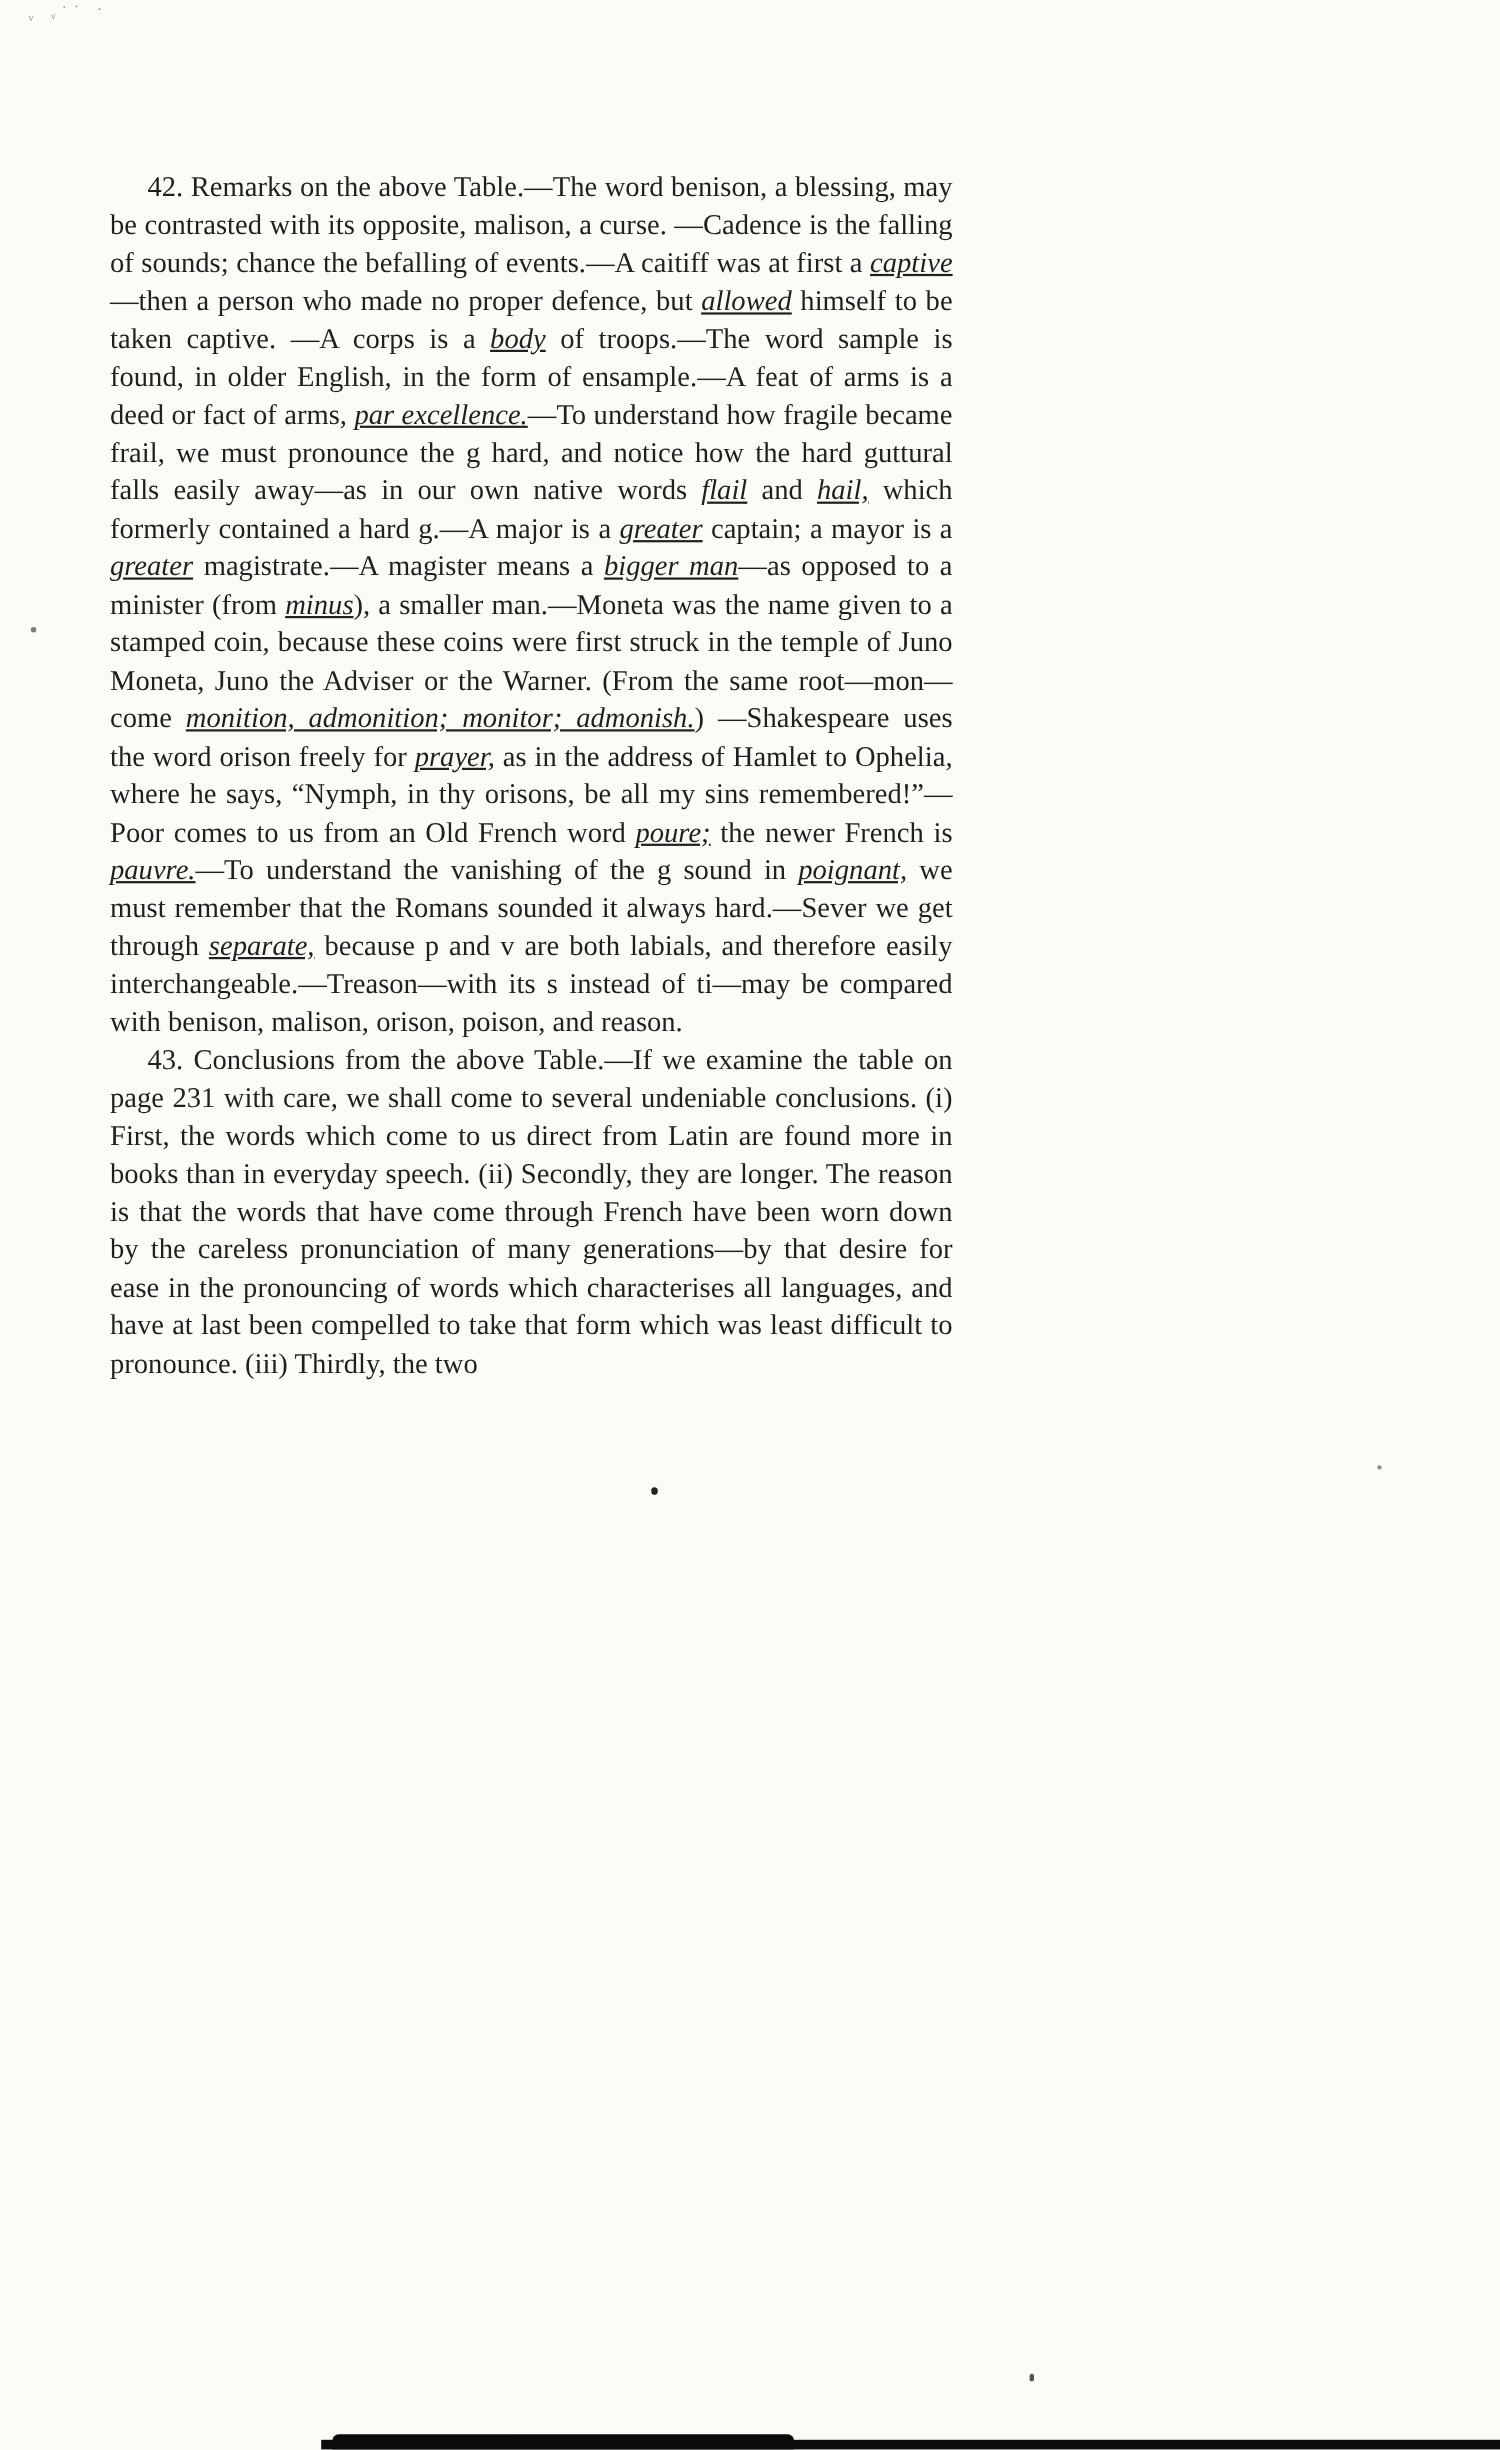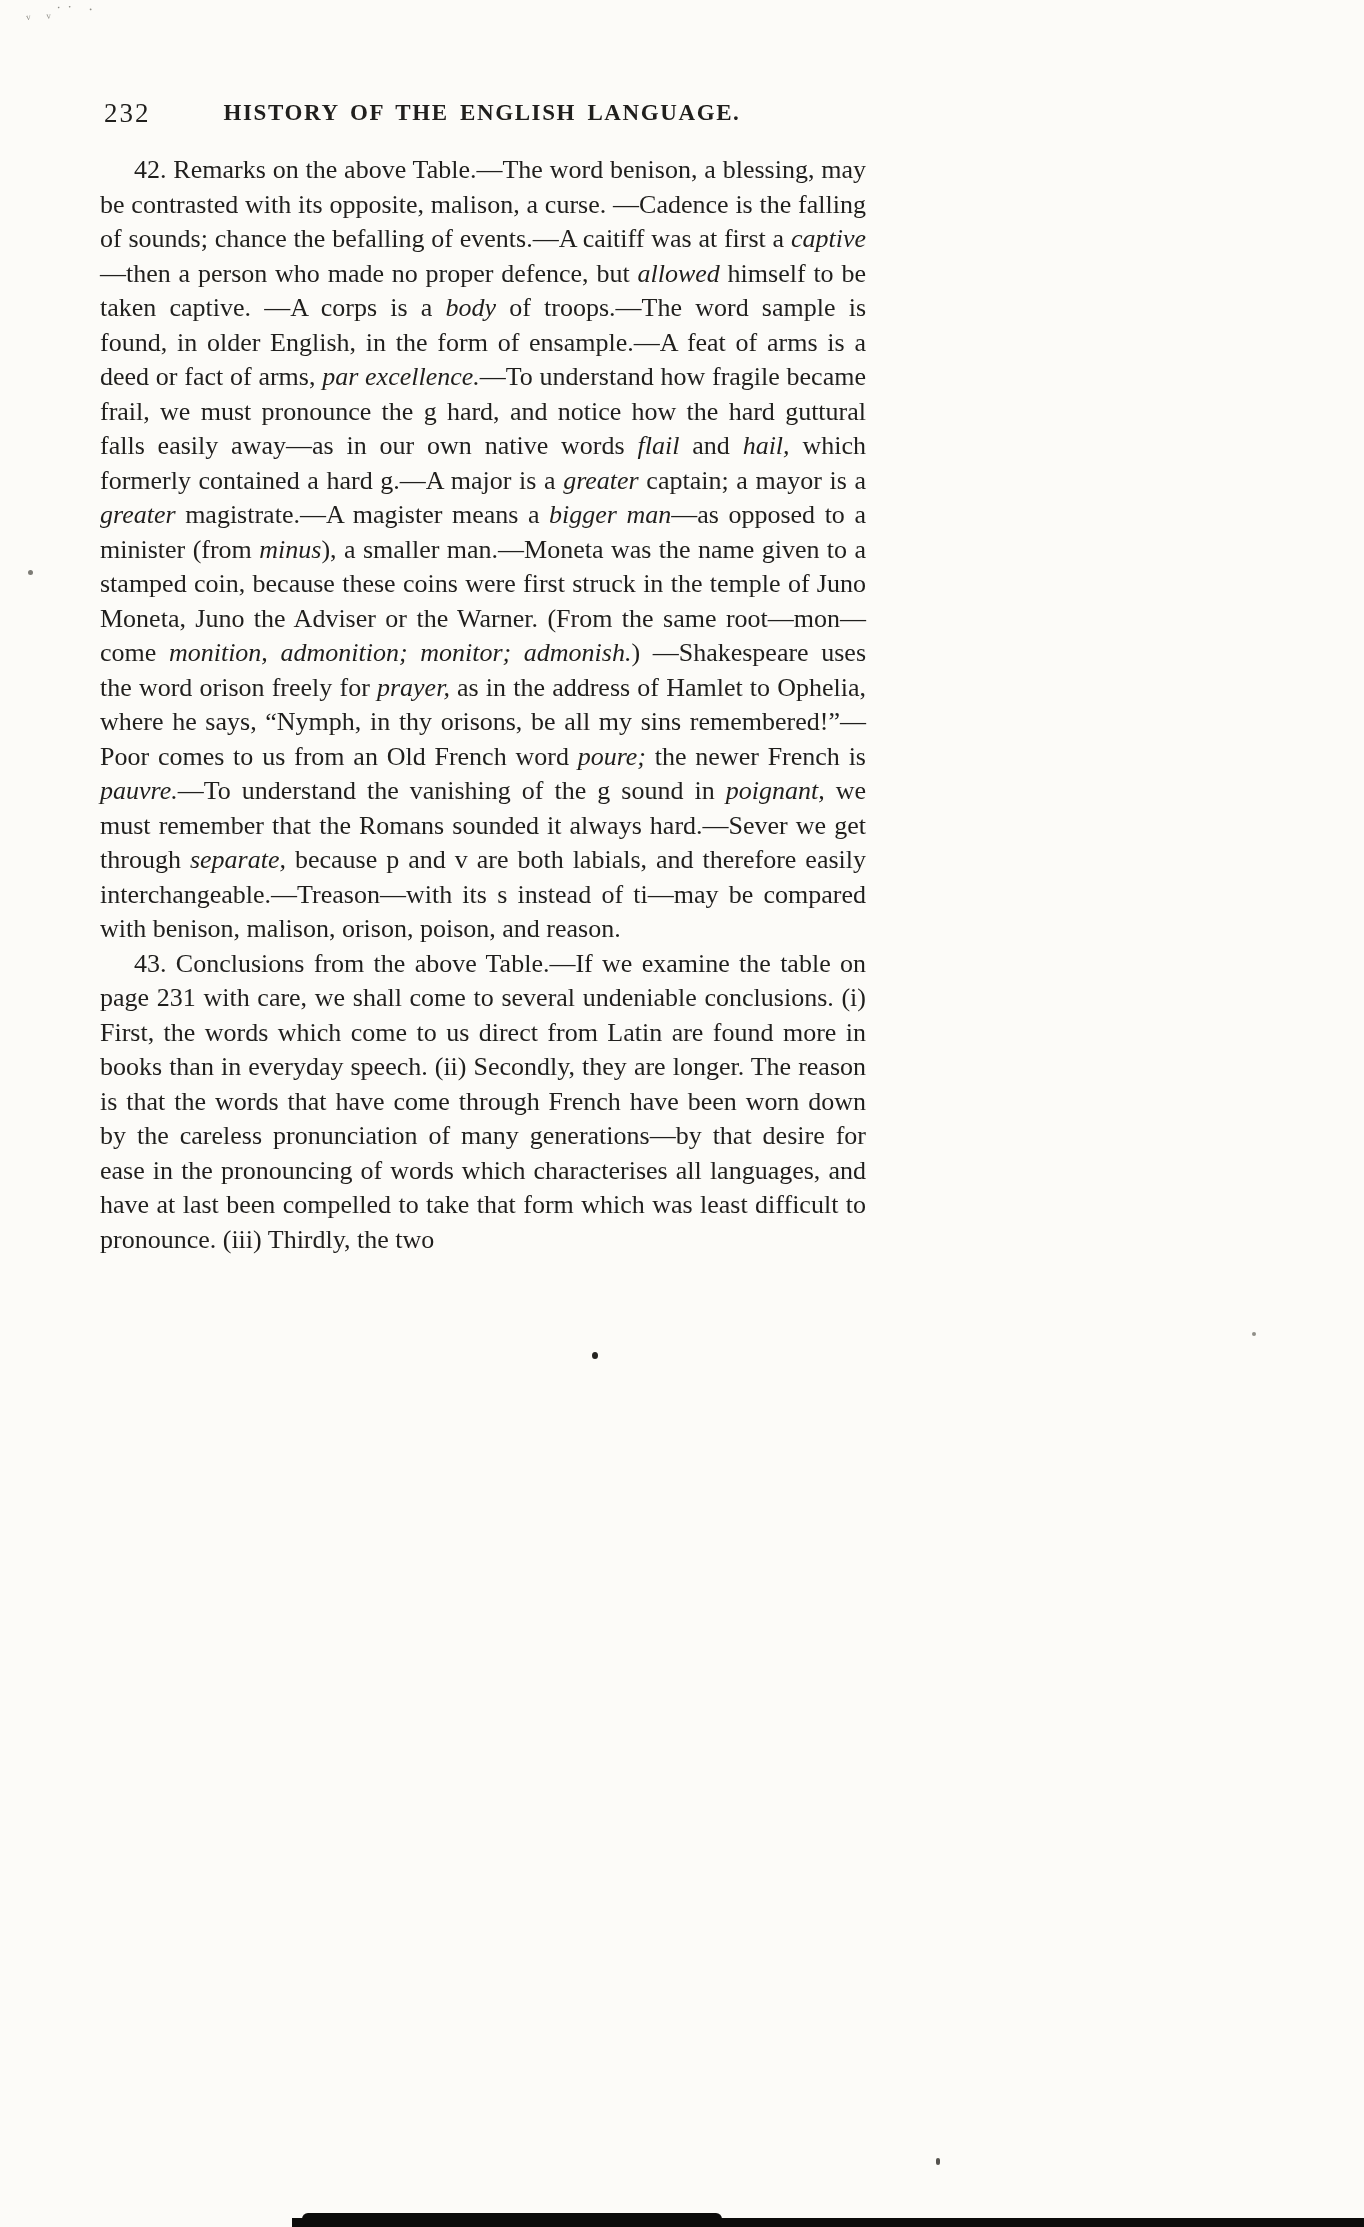--- a/index.html
+++ b/index.html
@@ -44,21 +44,21 @@
     top: 153px;
     left: 100px;
     width: 766px;
     font-size: 26px;
     line-height: 34.5px;
     text-align: justify;
     text-justify: inter-word;
   }
   .para { text-indent: 34px; }
   .para b { font-weight: 400; }
-  .para i { font-style: italic; }
+  .para i { font-style: italic; text-decoration: underline; }
   
   .noise-topleft {
     position: absolute;
     top: 2px;
     left: 26px;
     width: 110px;
     height: 22px;
     color: #8f8e88;
     font-size: 15px;
     letter-spacing: 6px;
@@ -121,24 +121,20 @@
     border-radius: 6px 6px 0 0;
   }
 </style>
 </head>
 <body>
 
 <div class="scan-page">
 
   <div class="noise-topleft"></div>
 
-  <header class="running-head">
-    <span class="pagenum">232</span>
-    <span class="running-title">HISTORY OF THE ENGLISH LANGUAGE.</span>
-  </header>
 
   <main class="text-block">
     <p class="para"><b>42. Remarks on the above Table.</b>—The word <b>benison,</b> a blessing, may be contrasted with its opposite, <b>malison,</b> a curse. —<b>Cadence</b> is the falling of sounds; <b>chance</b> the befalling of events.—A <b>caitiff</b> was at first a <i>captive</i>—then a person who made no proper defence, but <i>allowed</i> himself to be taken captive. —A <b>corps</b> is a <i>body</i> of troops.—The word <b>sample</b> is found, in older English, in the form of <b>ensample.</b>—A <b>feat</b> of arms is a deed or <b>fact</b> of arms, <i>par excellence.</i>—To understand how <b>fragile</b> became <b>frail,</b> we must pronounce the <b>g</b> hard, and notice how the hard guttural falls easily away—as in our own native words <i>flail</i> and <i>hail,</i> which formerly contained a hard <b>g.</b>—A <b>major</b> is a <i>greater</i> captain; a <b>mayor</b> is a <i>greater</i> magistrate.—A <b>magister</b> means a <i>bigger man</i>—as opposed to a <b>minister</b> (from <i>minus</i>), a smaller man.—<b>Moneta</b> was the name given to a stamped coin, because these coins were first struck in the temple of Juno Moneta, Juno the Adviser or the Warner.  (From the same root—<b>mon</b>—come <i>monition, admonition; monitor; admonish.</i>) —Shakespeare uses the word <b>orison</b> freely for <i>prayer,</i> as in the address of Hamlet to Ophelia, where he says, “Nymph, in thy orisons, be all my sins remembered!”—<b>Poor</b> comes to us from an Old French word <i>poure;</i> the newer French is <i>pauvre.</i>—To understand the vanishing of the <b>g</b> sound in <i>poignant,</i> we must remember that the Romans sounded it always hard.—<b>Sever</b> we get through <i>separate,</i> because <b>p</b> and <b>v</b> are both labials, and therefore easily interchangeable.—<b>Treason</b>—with its <b>s</b> instead of <b>ti</b>—may be compared with <b>benison, malison, orison, poison,</b> and <b>reason.</b></p>
     <p class="para"><b>43. Conclusions from the above Table.</b>—If we examine the table on page 231 with care, we shall come to several undeniable conclusions.  (i) First, the words which come to us direct from Latin are found more in books than in everyday speech. (ii) Secondly, they are longer.  The reason is that the words that have come through French have been worn down by the careless pronunciation of many generations—by that desire for ease in the pronouncing of words which characterises all languages, and have at last been compelled to take that form which was least difficult to pronounce.  (iii) Thirdly, the two</p>
   </main>
 
   <div class="speck-left"></div>
   <div class="speck-body"></div>
   <div class="speck-right"></div>
   <div class="speck-bottom"></div>

